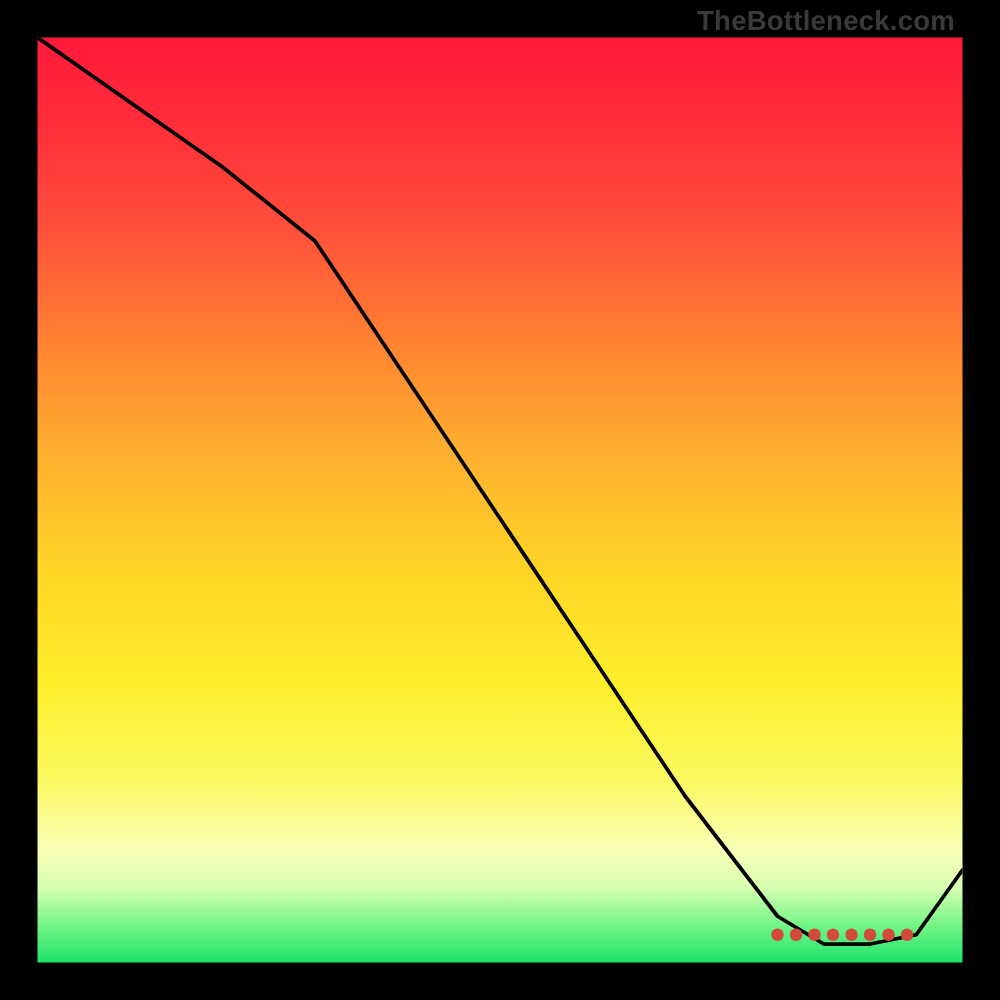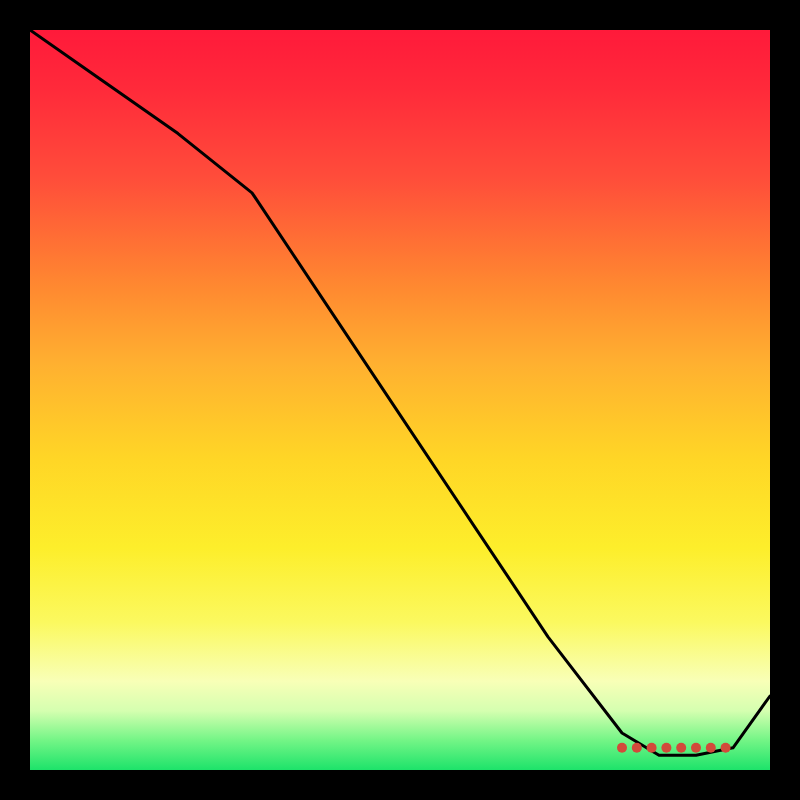--- a/index.html
+++ b/index.html
@@ -73,13 +73,14 @@
           <circle cx="606.8" cy="717.8" r="5" fill="#d24a3a"></circle>
           <circle cx="621.6" cy="717.8" r="5" fill="#d24a3a"></circle>
           <circle cx="636.4" cy="717.8" r="5" fill="#d24a3a"></circle>
           <circle cx="651.2" cy="717.8" r="5" fill="#d24a3a"></circle>
           <circle cx="666.0" cy="717.8" r="5" fill="#d24a3a"></circle>
           <circle cx="680.8" cy="717.8" r="5" fill="#d24a3a"></circle>
           <circle cx="695.6" cy="717.8" r="5" fill="#d24a3a"></circle>
         </g>
     </svg>
   </div>
+  <div class="watermark">TheBottleneck.com</div>
 </div>
 
 </body></html>

